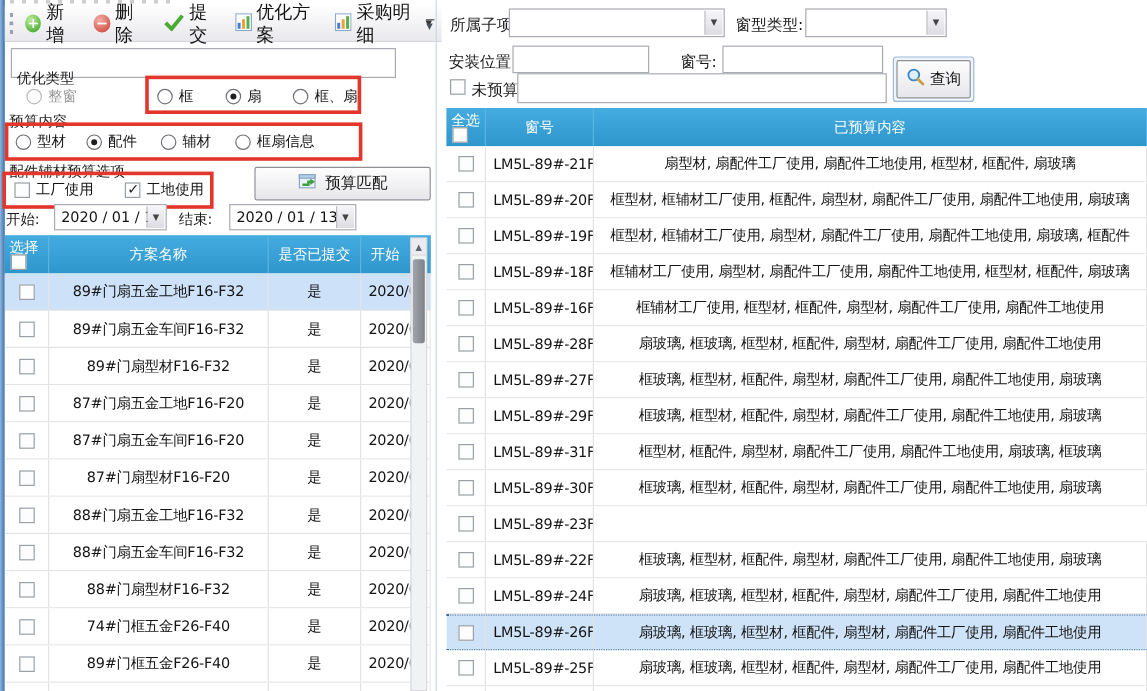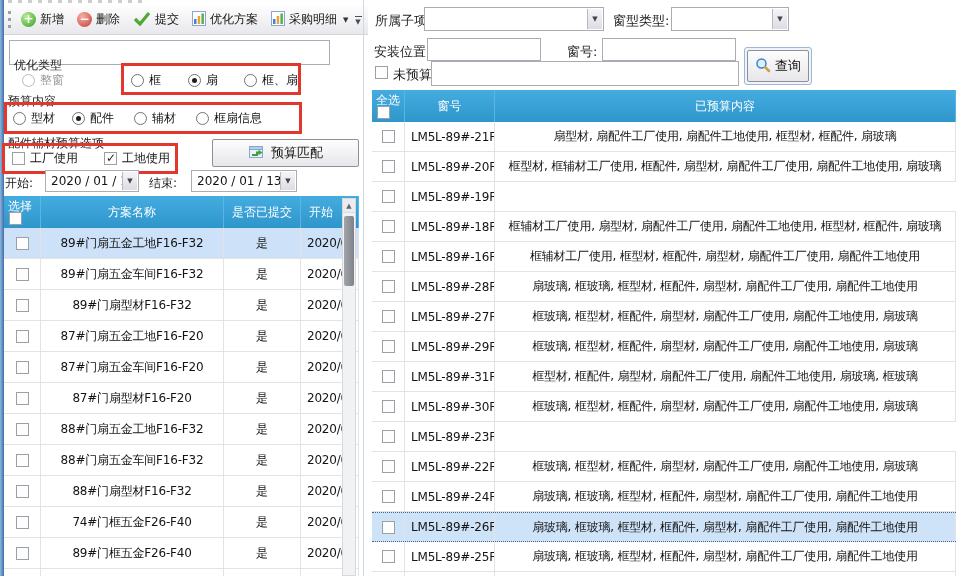--- a/index.html
+++ b/index.html
@@ -11,21 +11,21 @@
   .win-edge{position:absolute;left:0;top:0;width:4px;height:576px;
             background:linear-gradient(90deg,#8db6de,#3d6fa8);}
   .remnant{position:absolute;left:8px;top:0;width:140px;height:3px;opacity:.65;
            background:repeating-linear-gradient(90deg,#b3b3b3 0 4px,transparent 4px 10px);}
 
   
   .toolbar{position:absolute;left:4px;top:5px;width:364px;height:30px;display:flex;align-items:center;
            background:linear-gradient(#fefefe,#e8e8ed);border-bottom:1px solid #d6d6da;padding-left:12px;}
   .grip{position:absolute;left:4px;top:6px;bottom:6px;width:3px;border-left:3px dotted #9aa1ab;}
   .tbtn{display:flex;align-items:center;gap:4px;padding:2px 5px;margin-right:3px;cursor:default;border-radius:2px;}
-  .tbtn-label{font-size:12px;}
+  .tbtn-label{font-size:15px;}
   .ico-add,.ico-del{width:15px;height:15px;border-radius:50%;color:#fff;font-weight:bold;
                     text-align:center;line-height:14px;font-size:12px;}
   .ico-add{background:radial-gradient(circle at 35% 30%,#bdeb9d,#54b23b 75%);}
   .ico-add::after{content:"+";}
   .ico-del{background:radial-gradient(circle at 35% 30%,#f2b0a8,#d4574c 75%);}
   .ico-del::after{content:"\2212";}
   .caret{font-size:7px;color:#333;margin-left:2px;}
   .caret::after{content:"\25BC";}
   .overflow-btn{position:absolute;right:3px;top:6px;width:14px;height:19px;display:flex;flex-direction:column;
                 align-items:center;justify-content:center;color:#4a4f55;}
@@ -364,20 +364,21 @@
           <span class="cb"></span>
         </div>
         <div class="cell rc2">LM5L-89#-20F18</div>
         <div class="cell rc3">框型材, 框辅材工厂使用, 框配件, 扇型材, 扇配件工厂使用, 扇配件工地使用, 扇玻璃</div>
       </div>
       <div class="rrow">
         <div class="cell rc1">
           <span class="cb"></span>
         </div>
         <div class="cell rc2">LM5L-89#-19F17</div>
+        <div class="cell rc3">框型材, 框辅材工厂使用, 扇型材, 扇配件工厂使用, 扇配件工地使用, 扇玻璃, 框配件</div>
       </div>
       <div class="rrow">
         <div class="cell rc1">
           <span class="cb"></span>
         </div>
         <div class="cell rc2">LM5L-89#-18F16</div>
         <div class="cell rc3">框辅材工厂使用, 扇型材, 扇配件工厂使用, 扇配件工地使用, 框型材, 框配件, 扇玻璃</div>
       </div>
       <div class="rrow">
         <div class="cell rc1">

